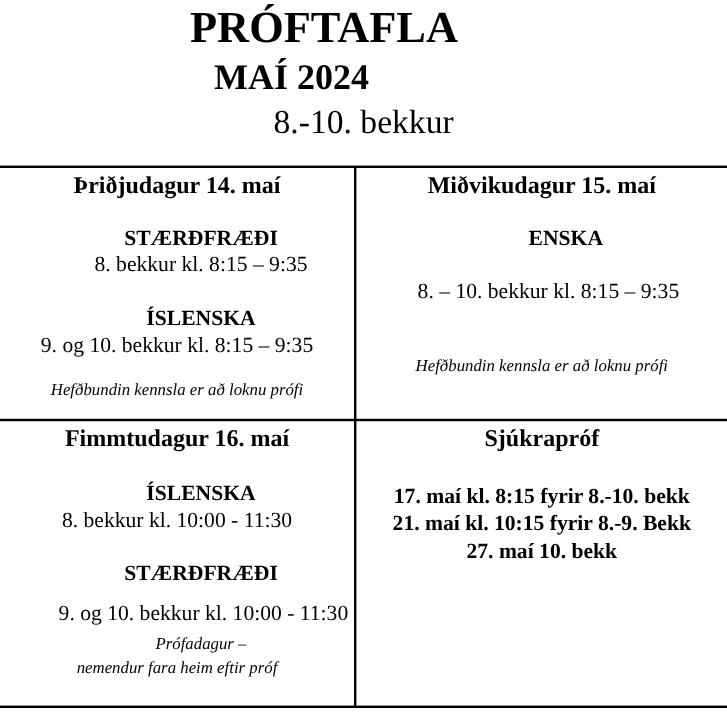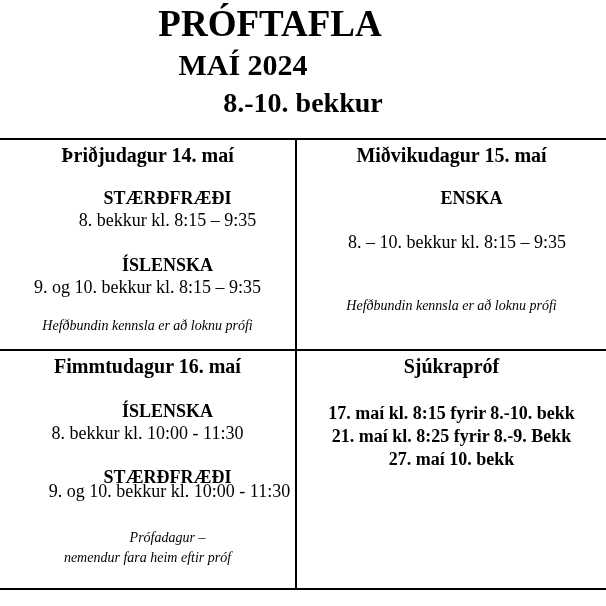--- a/index.html
+++ b/index.html
@@ -38,21 +38,21 @@
       font-size: 30px;
       font-weight: bold;
       line-height: 36px;
       text-align: center;
     }
     .grade {
       position: absolute;
       left: 0; width: 606px;
       top: 85px;
       font-size: 28px;
-      font-weight: bold;
+      font-weight: normal;
       line-height: 36px;
       text-align: center;
     }
     .hline {
       position: absolute;
       left: 0;
       width: 606px;
       height: 2px;
       background: #000;
     }
@@ -135,23 +135,23 @@
   <div class="subject" style="top:46px;">ENSKA</div>
   <div class="time" style="top:90px;margin-left:11px;">8. – 10. bekkur kl. 8:15 – 9:35</div>
   <div class="note" style="top:155px;">Hefðbundin kennsla er að loknu prófi</div>
 </div>
 
 <div class="cell c1 r2">
   <div class="day" style="top:2px;">Fimmtudagur 16. maí</div>
   <div class="subject" style="top:48px;">ÍSLENSKA</div>
   <div class="time" style="top:70px;">8. bekkur kl. 10:00 - 11:30</div>
   <div class="subject" style="top:114px;">STÆRÐFRÆÐI</div>
-  <div class="time" style="top:128px;margin-left:44px;">9. og 10. bekkur kl. 10:00 - 11:30</div>
+  <div class="time" style="top:148px;margin-left:44px;">9. og 10. bekkur kl. 10:00 - 11:30</div>
   <div class="note" style="top:176px;margin-left:40px;">Prófadagur –</div>
   <div class="note" style="top:196px;">nemendur fara heim eftir próf</div>
 </div>
 
 <div class="cell c2 r2">
   <div class="day" style="top:2px;">Sjúkrapróf</div>
   <div class="sick" style="top:50px;">17. maí kl. 8:15 fyrir 8.-10. bekk</div>
-  <div class="sick" style="top:73px;">21. maí kl. 8:25 fyrir 8.-9. Bekk</div>
+  <div class="sick" style="top:73px;">21. maí kl. 10:15 fyrir 8.-9. Bekk</div>
   <div class="sick" style="top:96px;">27. maí 10. bekk</div>
 </div>
 
 </body></html>

